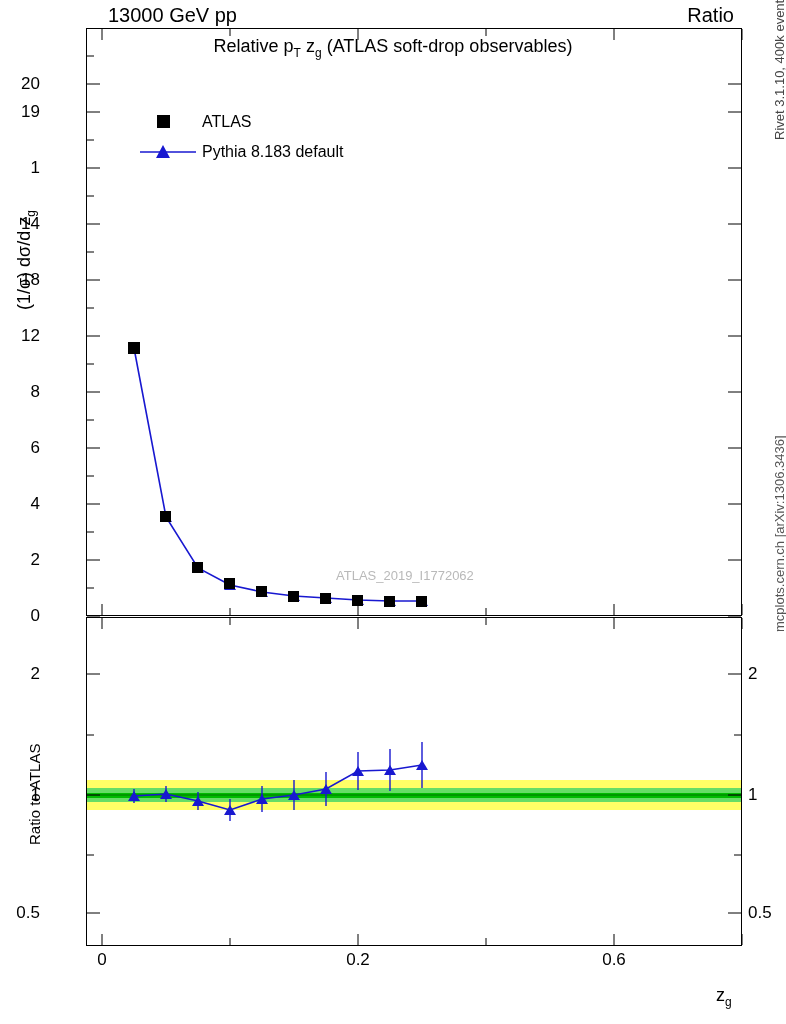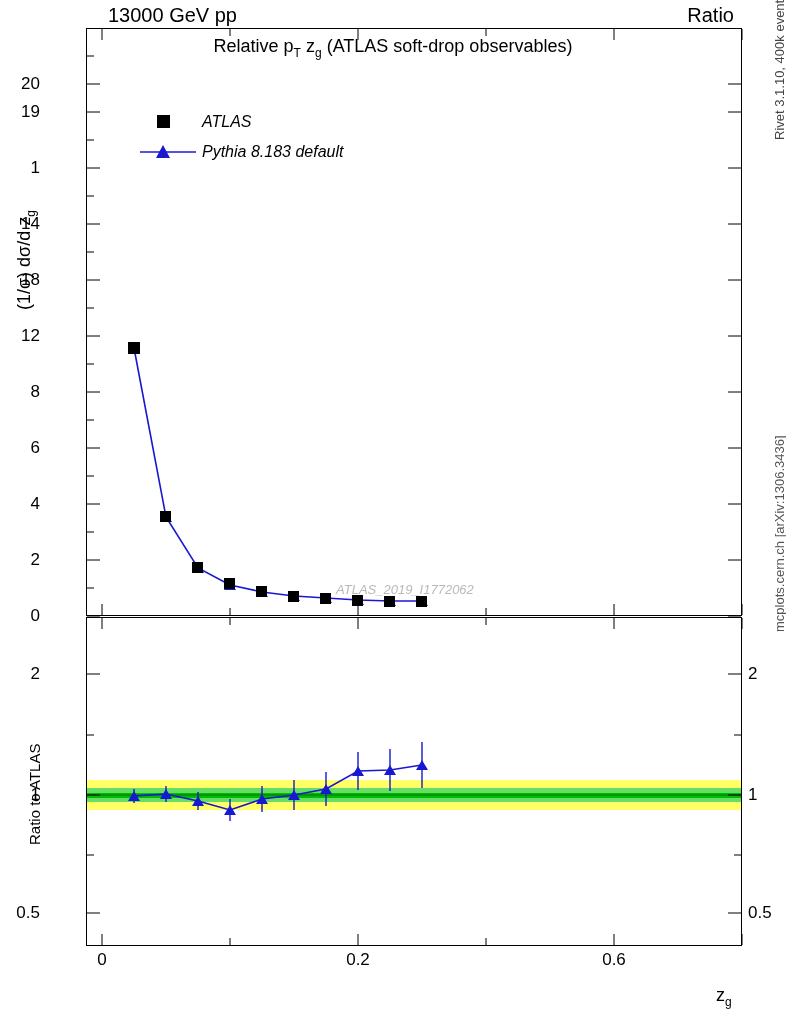--- a/index.html
+++ b/index.html
@@ -29,23 +29,23 @@
   #xlabel{position:absolute;left:716px;top:985px;font-size:18px;}
 
   .ytick-main{position:absolute;right:746px;font-size:17px;transform:translateY(-50%);}
   .ytick-ratio-l{position:absolute;right:746px;font-size:17px;text-align:right;transform:translateY(-50%);}
   .ytick-ratio-r{position:absolute;left:748px;font-size:17px;transform:translateY(-50%);}
   .xtick{position:absolute;top:950px;font-size:17px;transform:translateX(-50%);}
 
   
   #legend{position:absolute;left:140px;top:110px;font-size:16px;}
   .legend-row{position:relative;height:30px;}
-  .legend-row .lbl{position:absolute;left:62px;top:3px;font-size:16px;white-space:nowrap;font-style:italic;}
-
-  #watermark{position:absolute;left:336px;top:582px;font-size:13px;color:#b9b9b9;font-style:italic;}
+  .legend-row .lbl{position:absolute;left:62px;top:3px;font-size:16px;white-space:nowrap;}
+
+  #watermark{position:absolute;left:336px;top:568px;font-size:13px;color:#b9b9b9;}
 
   svg{position:absolute;left:0;top:0;overflow:visible;}
 </style>
 </head>
 <body>
 
 <div class="page">
 
   <div class="txt" id="header-left">13000 GeV pp</div>
   <div class="txt" id="header-right">Ratio</div>

